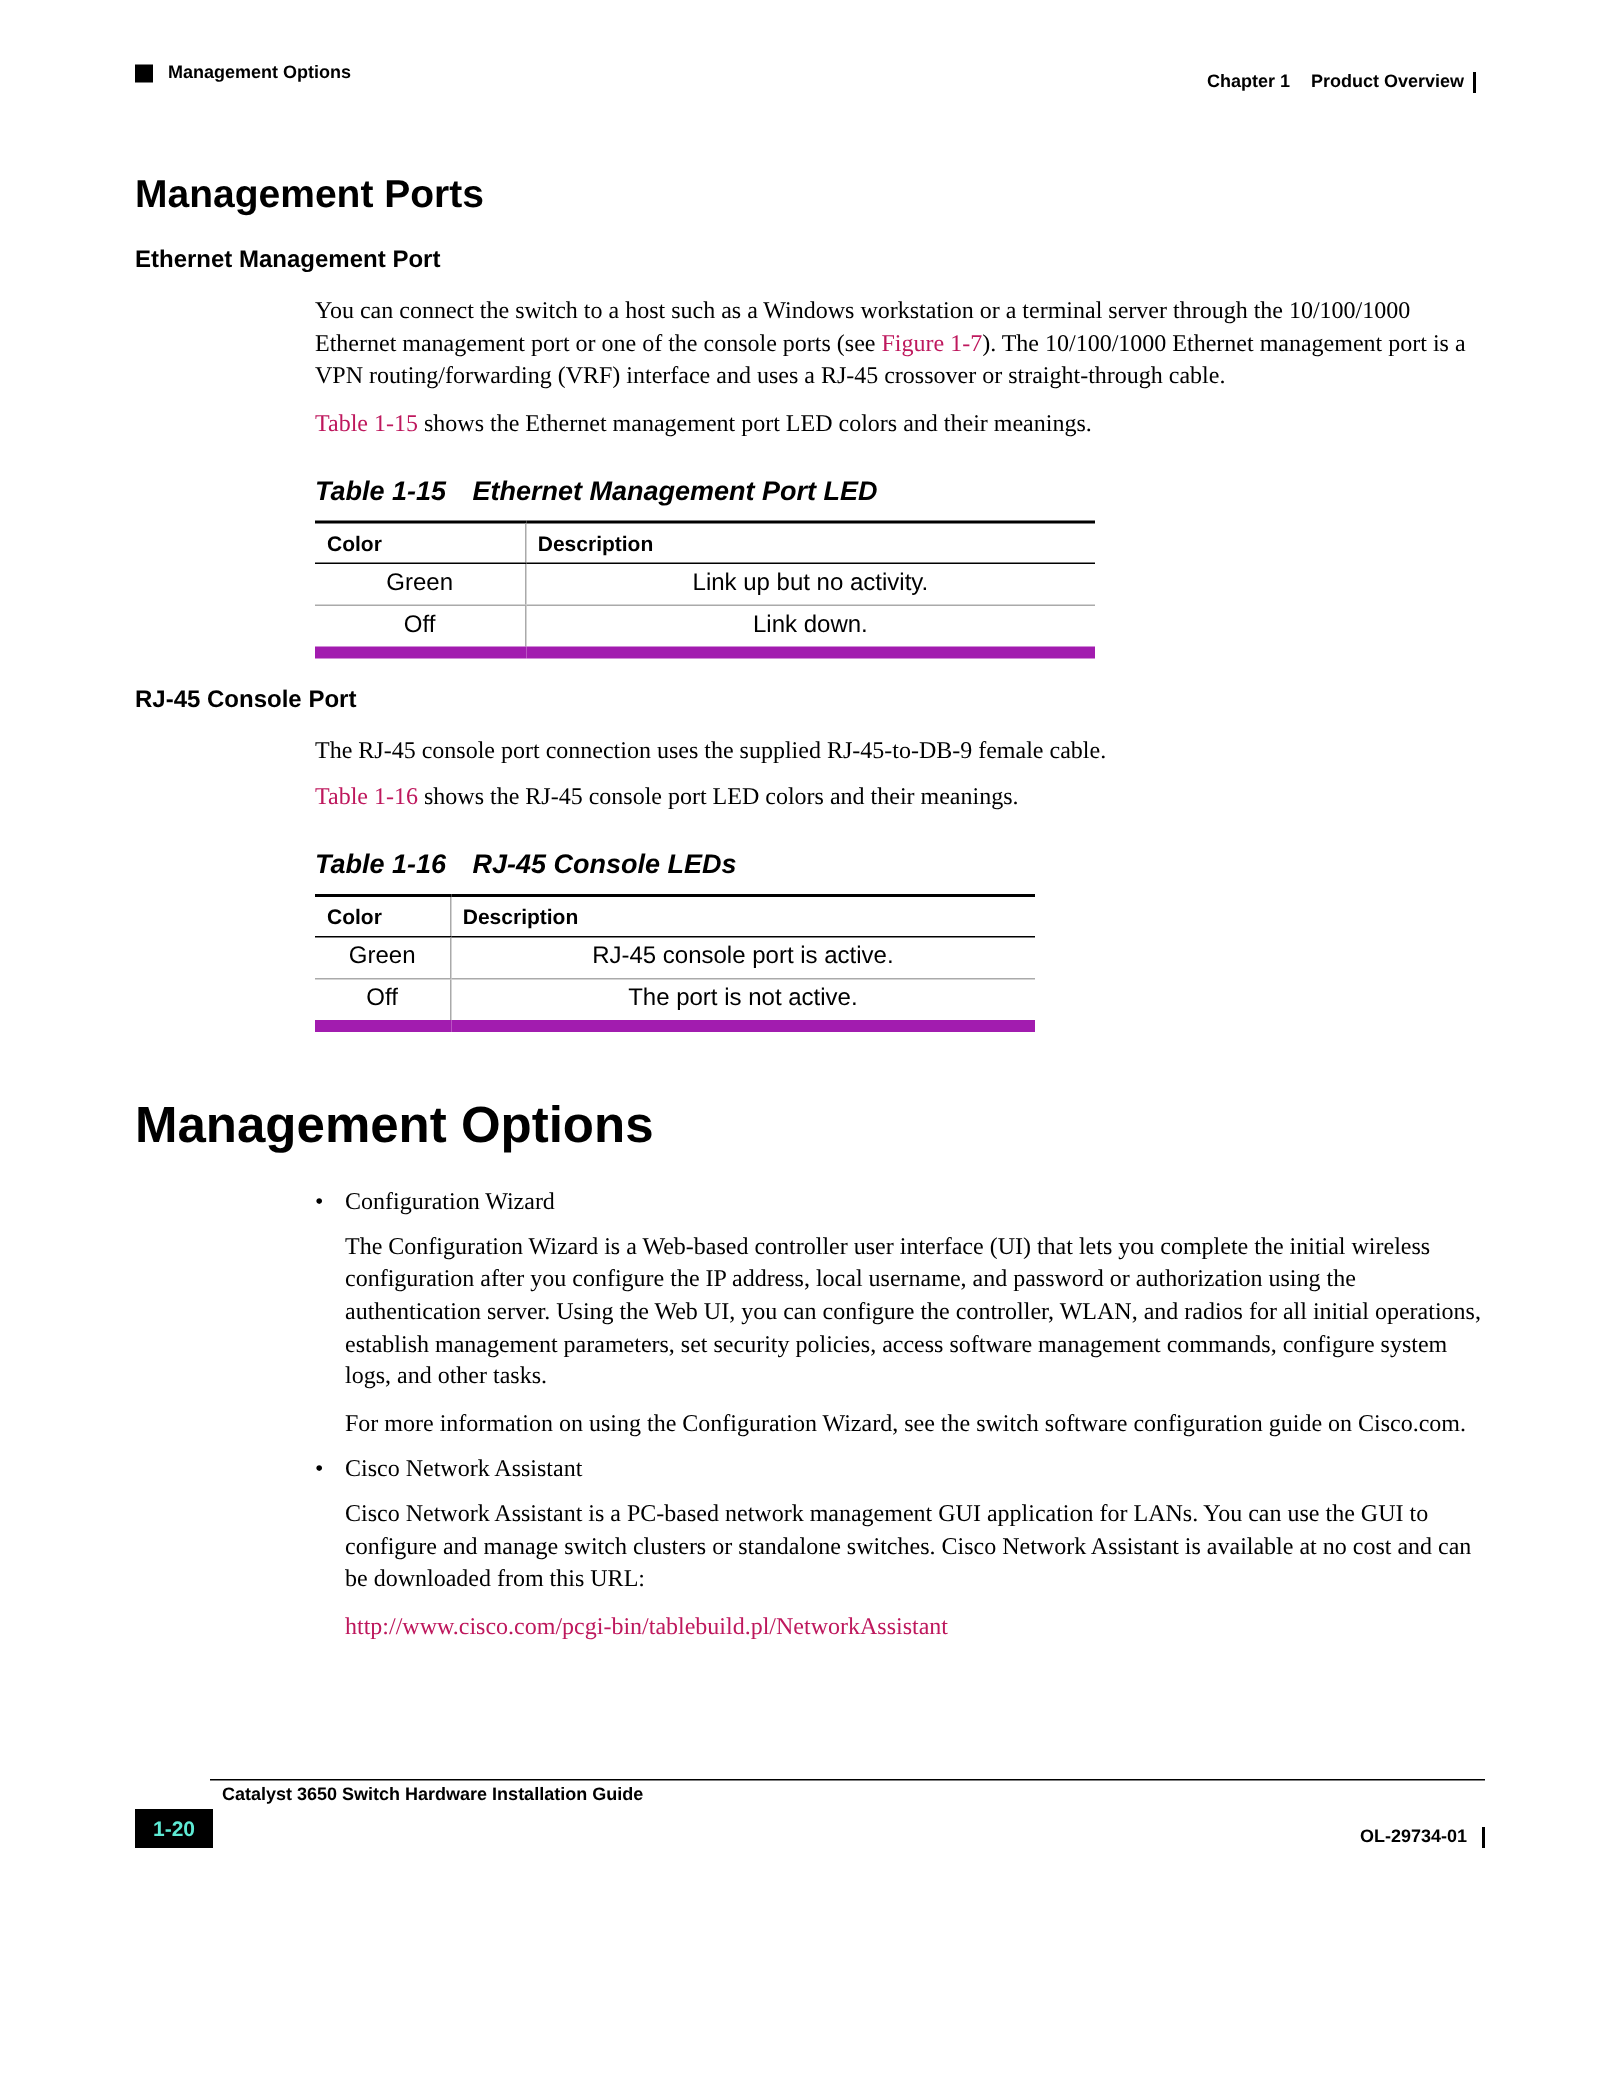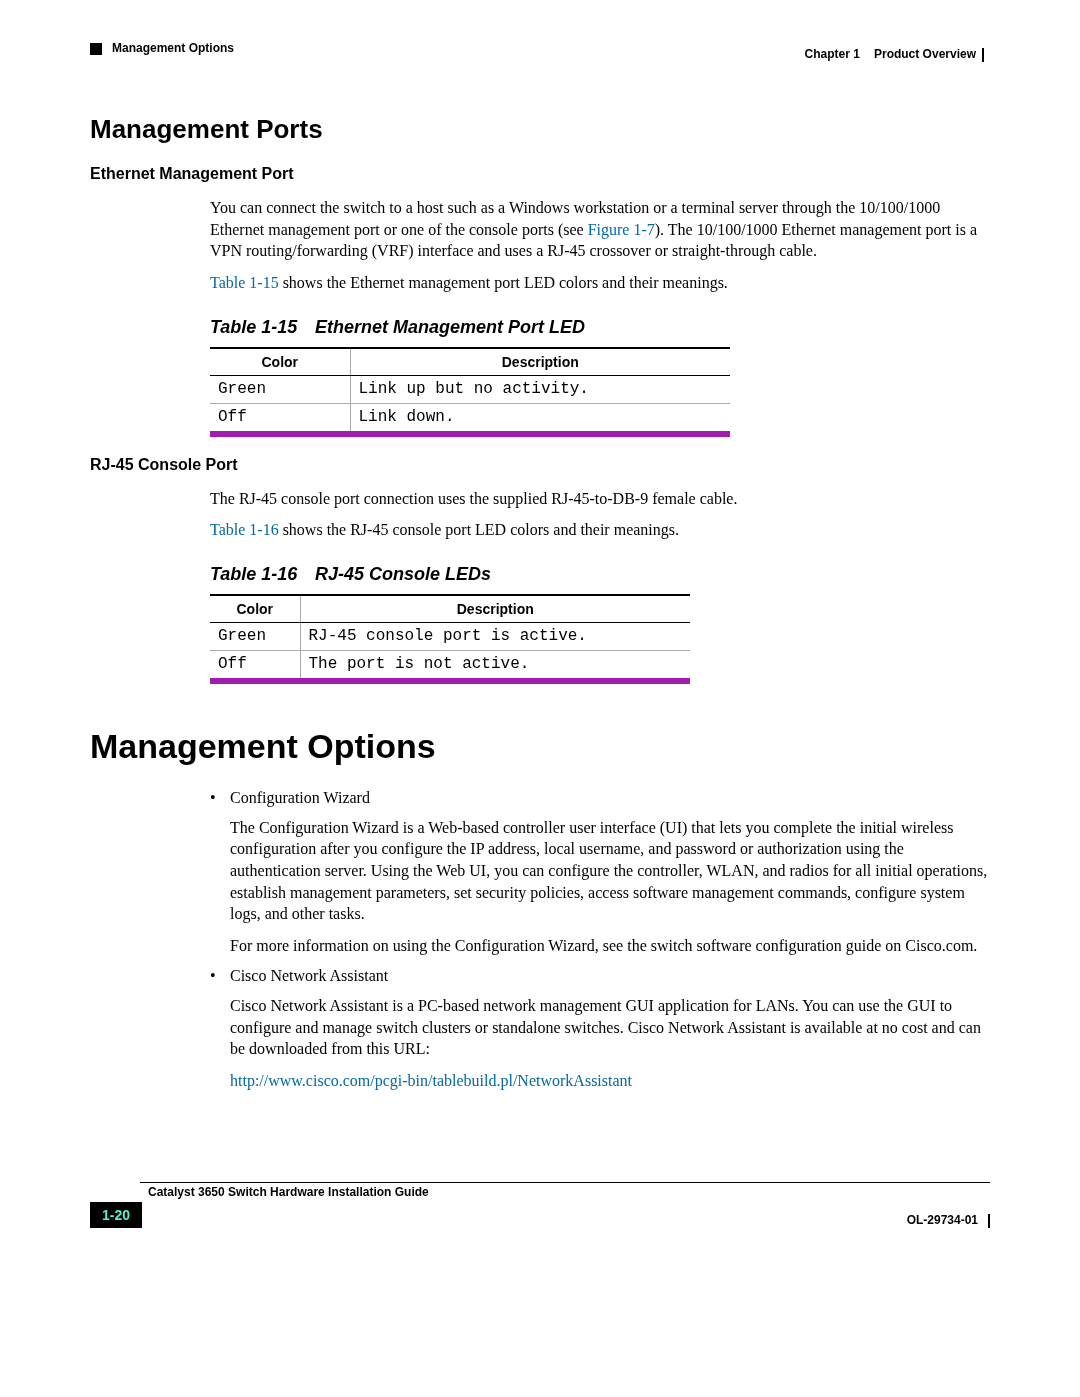--- a/index.html
+++ b/index.html
@@ -64,21 +64,21 @@
       font-size: 16px;
       margin-top: 18px;
       margin-bottom: 12px;
     }
     .body-text {
       margin-left: 120px;
       margin-bottom: 10px;
       line-height: 1.35;
     }
     .link {
-      color: #0369a1;
+      color: #be185d;
     }
     .table-caption {
       font-family: Arial, Helvetica, sans-serif;
       font-weight: bold;
       font-style: italic;
       font-size: 18px;
       margin-left: 120px;
       margin-top: 22px;
       margin-bottom: 8px;
     }
@@ -91,35 +91,36 @@
       border-collapse: collapse;
       font-size: 16px;
       margin-bottom: 10px;
     }
     table.t1 { width: 520px; }
     table.t2 { width: 480px; }
     th {
       font-family: Arial, Helvetica, sans-serif;
       font-weight: bold;
       font-size: 14px;
-      text-align: center;
+      text-align: left;
       padding: 4px 8px;
       border-top: 2px solid #000;
       border-bottom: 1px solid #000;
       border-left: 1px solid #aaa;
     }
     th:first-child { border-left: none; }
     td {
       padding: 3px 8px;
       border-bottom: 1px solid #aaa;
       border-left: 1px solid #aaa;
-      font-family: Liberation Mono, monospace;
+      font-family: Liberation Sans, sans-serif;
+      text-align: center;
     }
     td:first-child { border-left: none; }
-    tr:last-child td { border-bottom: 6px solid #a21caf; }
+    tr:last-child td { border-bottom: 8px solid #a21caf; }
     .bullet-item {
       margin-left: 140px;
       position: relative;
       margin-bottom: 8px;
     }
     .bullet-item .bullet {
       position: absolute;
       left: -20px;
       top: 0;
     }

